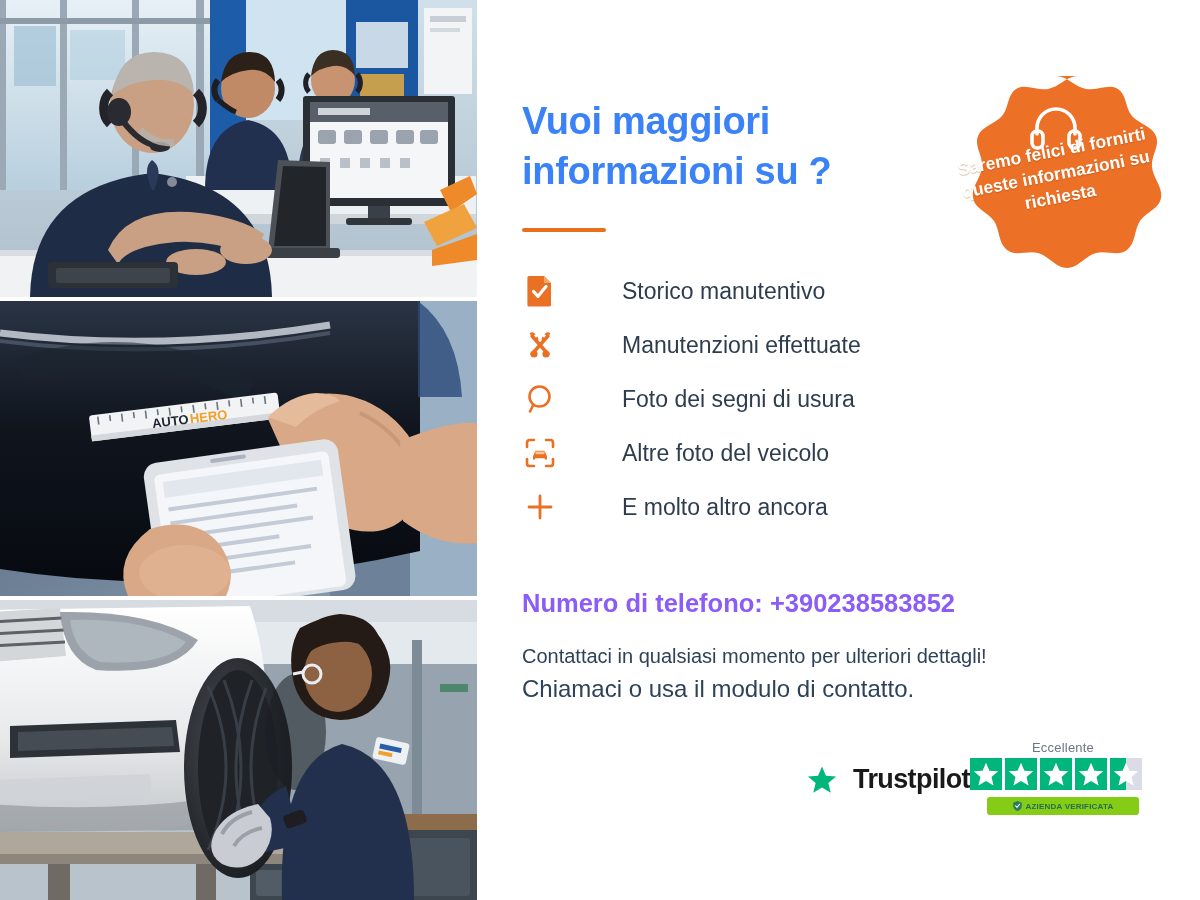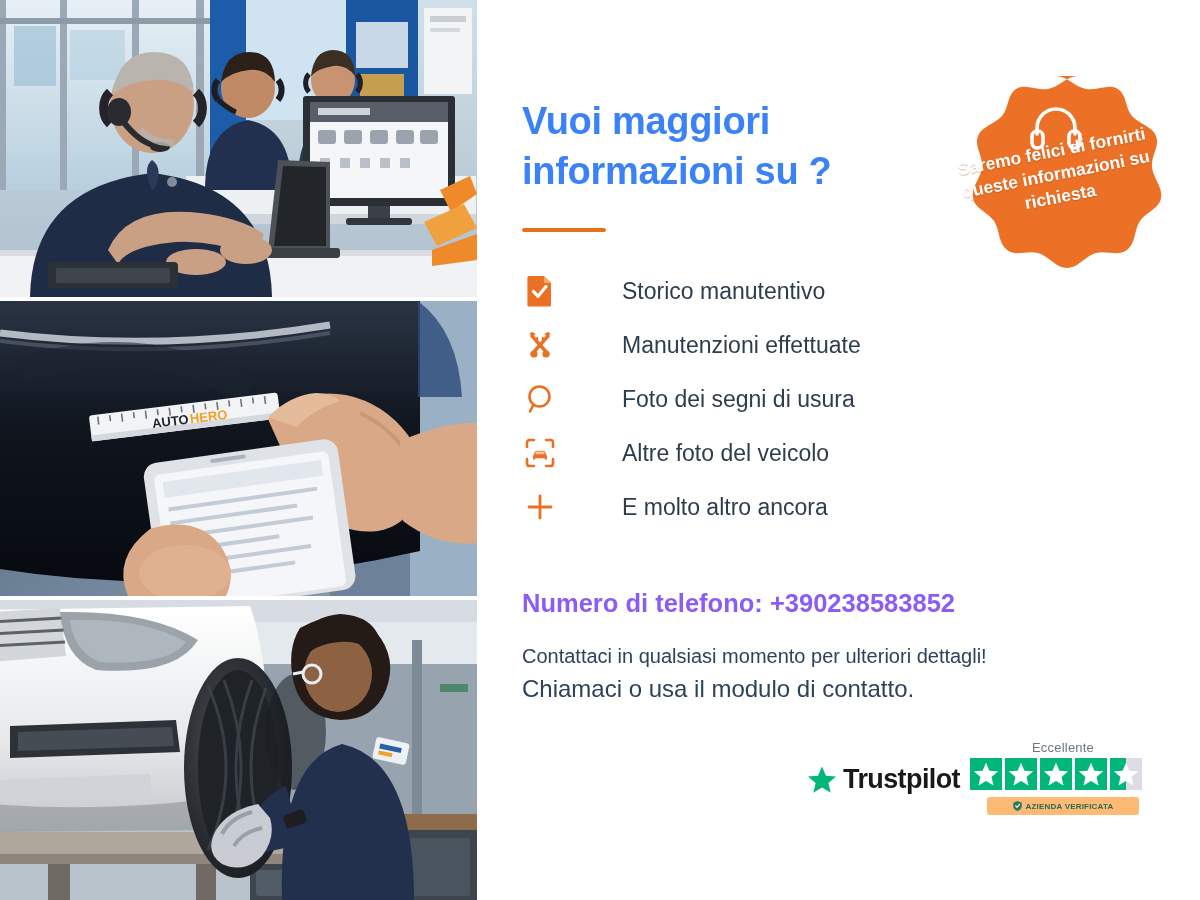--- a/index.html
+++ b/index.html
@@ -60,36 +60,36 @@
   
   .phone-line {
     position: absolute; left: 45px; top: 589px;
     font-size: 25.5px; font-weight: bold; color: #8b5cf6; white-space: nowrap;
   }
   .contact-1 { position: absolute; left: 45px; top: 645px; font-size: 20px; color: #2e4259; white-space: nowrap; }
   .contact-2 { position: absolute; left: 45px; top: 675px; font-size: 24px; color: #2e4259; white-space: nowrap; }
 
   
   .tp { position: absolute; left: 330px; top: 740px; width: 340px; height: 100px; }
-  .tp-logo { position: absolute; left: 0; top: 24px; display: flex; align-items: center; gap: 6px; }
+  .tp-logo { position: absolute; left: 0; top: 24px; display: flex; align-items: center; gap: 16px; }
   .tp-logo-star { width: 30px; height: 30px; }
   .tp-wordmark { font-size: 27px; font-weight: bold; color: #191919; letter-spacing: -0.6px; }
   .tp-right { position: absolute; left: 163px; top: 0; width: 186px; }
   .tp-rating-word {
     font-size: 13px; color: #6d7680; text-align: center;
     letter-spacing: .2px; margin-bottom: 3px;
   }
   .tp-stars { display: flex; gap: 3px; }
   .tp-star-box { width: 32px; height: 32px; position: relative; overflow: hidden; background: #00b67a; }
   .tp-star-box.half { background: #dcdce6; }
   .tp-star-box.half .half-fill { position: absolute; left: 0; top: 0; width: 50%; height: 100%; background: #00b67a; }
   .tp-star-glyph { position: absolute; left: 3px; top: 3px; width: 26px; height: 26px; }
   .tp-verified {
     margin: 7px auto 0; width: 152px; height: 18px;
-    background: #fdba74; border-radius: 3px;
+    background: #84cc16; border-radius: 3px;
     display: flex; align-items: center; justify-content: center; gap: 4px;
   }
   .tp-verified-label { font-size: 8px; color: #2a6b52; font-weight: bold; letter-spacing: .2px; }
 </style>
 </head>
 <body>
 
 <div id="page">
 
   <div class="photo-col">

